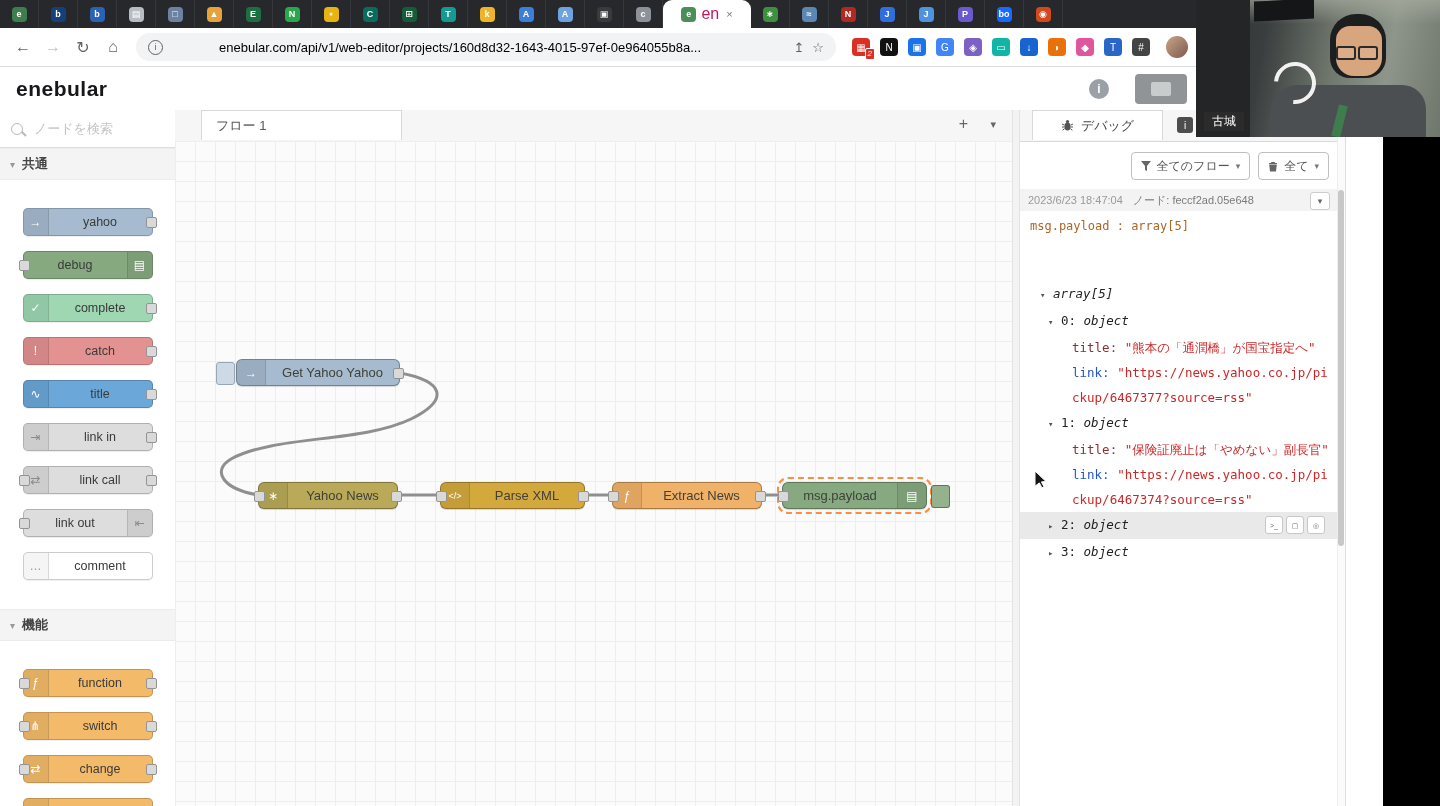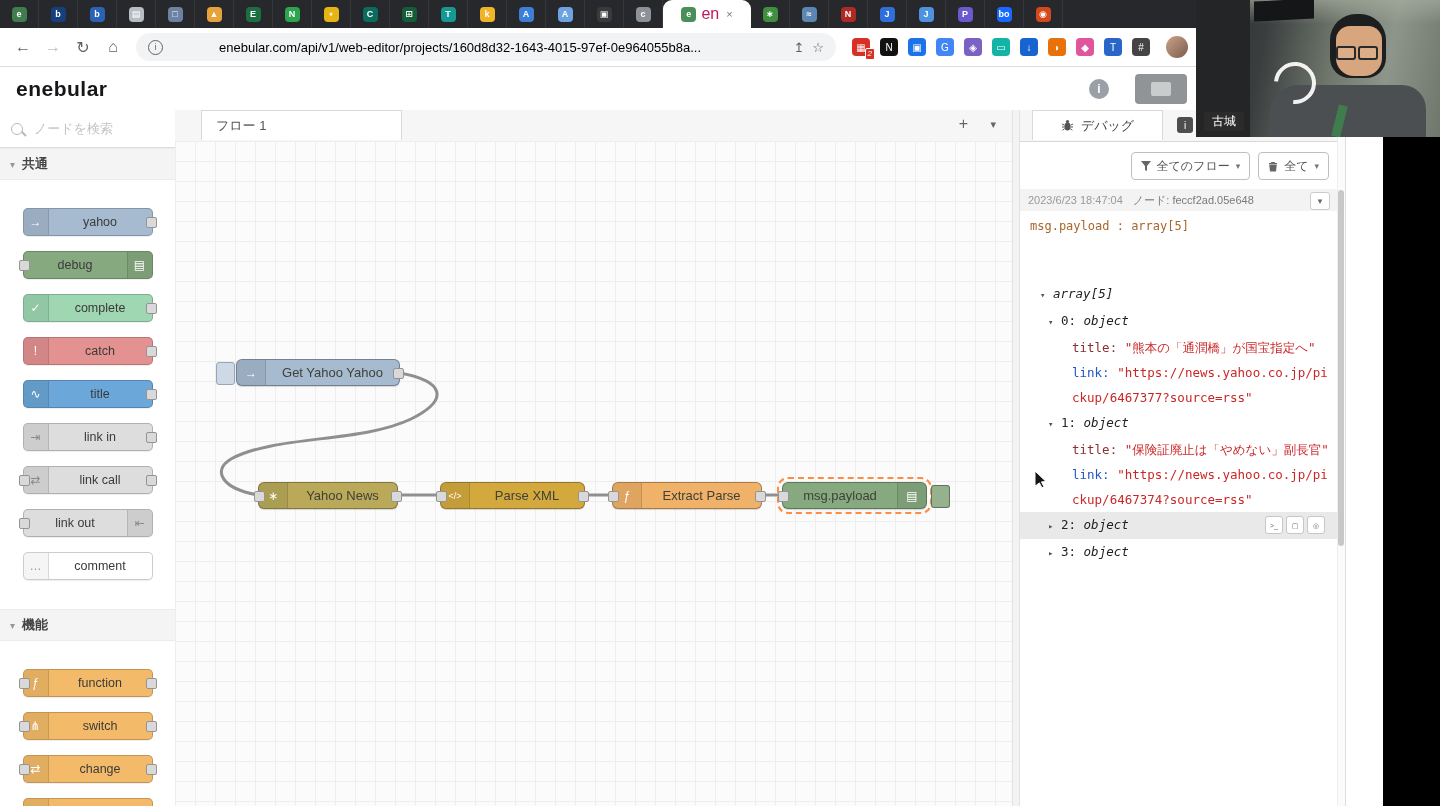--- a/index.html
+++ b/index.html
@@ -372,21 +372,21 @@
 
         <div class="cnode" style="left: 265px; top: 341px; width: 145px; background: rgb(211, 169, 62);">
           <span class="ci" style="font-size:9px;">&lt;/&gt;</span>
           <span class="cl">Parse XML</span>
           <span class="port L"></span>
           <span class="port R"></span>
         </div>
 
         <div class="cnode" style="left: 437px; top: 341px; width: 150px; background: rgb(240, 177, 104);">
           <span class="ci">ƒ</span>
-          <span class="cl">Extract Parse</span>
+          <span class="cl">Extract News</span>
           <span class="port L"></span>
           <span class="port R"></span>
         </div>
 
         <div class="cnode ir selected" style="left: 607px; top: 341px; width: 145px; background: rgb(135, 169, 128);">
           <span class="ci">▤</span>
           <span class="cl">msg.payload</span>
           <span class="port L"></span>
         </div>
         <span class="dbgbtn"></span>

